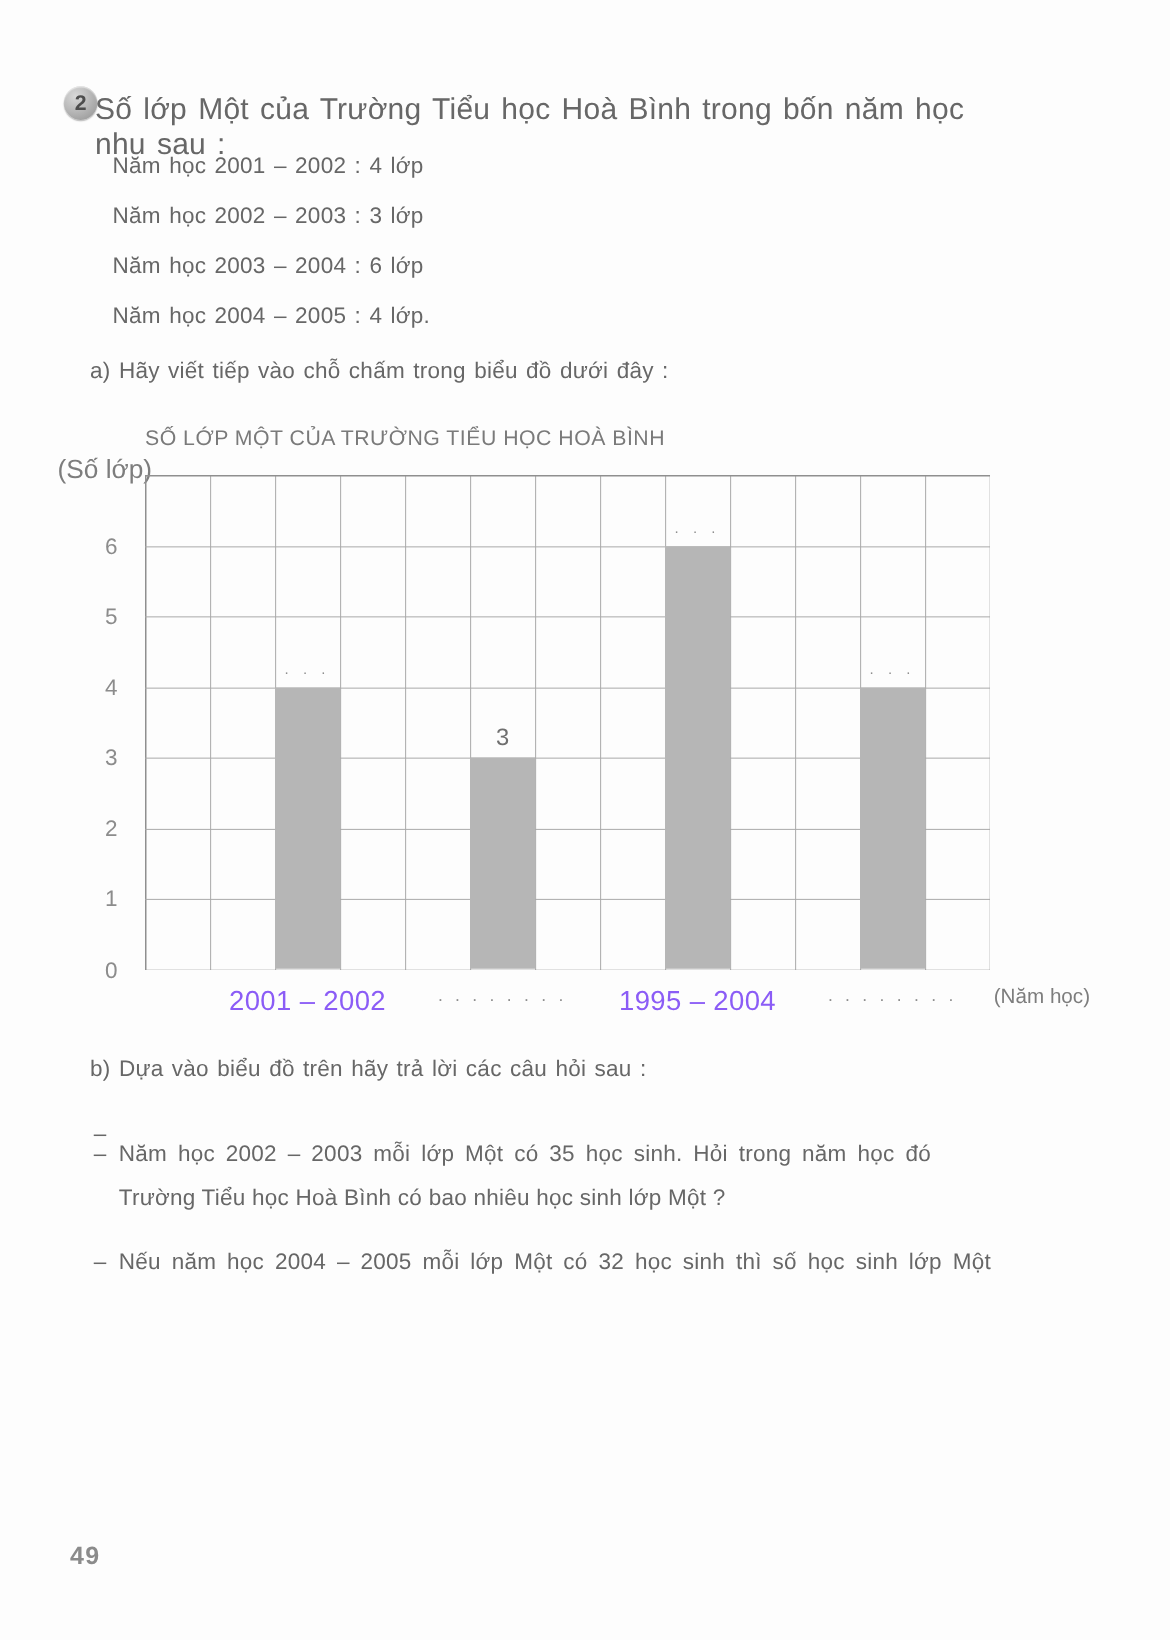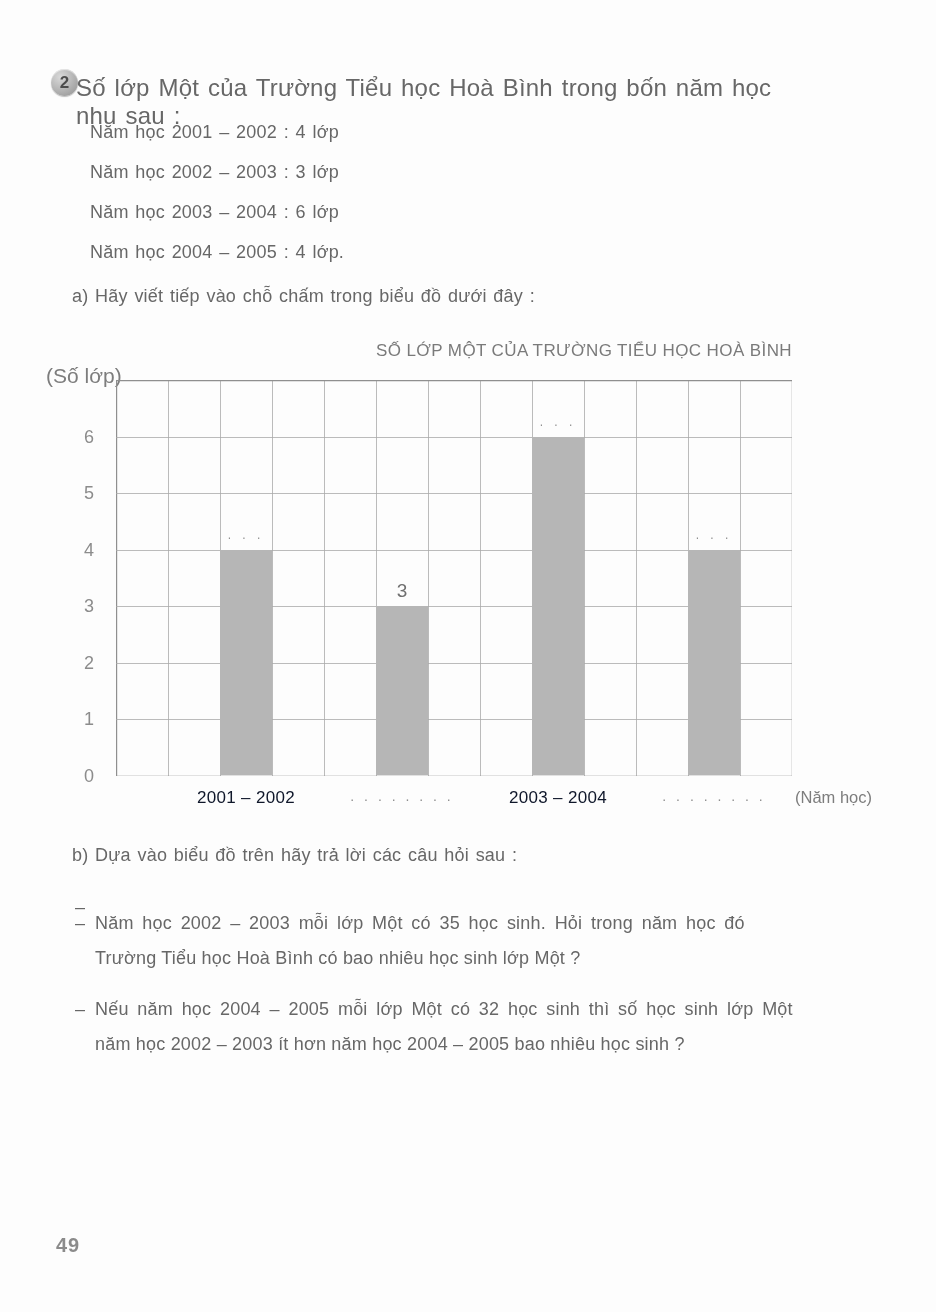--- a/index.html
+++ b/index.html
@@ -23,21 +23,21 @@
     font-size:24px; letter-spacing:.2px; word-spacing:2px;
   }
   .data-lines { position:absolute; left:90px; top:112px; }
   .data-line { height:40px; line-height:40px; font-size:18px; letter-spacing:.2px; word-spacing:1.5px; }
   .part-line { position:absolute; font-size:18px; letter-spacing:.2px; word-spacing:1.5px; }
   #part-a { left:72px; top:286px; }
   #part-b { left:72px; top:845px; }
   
   .chart-title {
     position:absolute; left:116px; top:341px; width:676px;
-    text-align:right; font-size:17px; letter-spacing:.4px; color:#7a7a7a;
+    text-align:left; font-size:17px; letter-spacing:.4px; color:#7a7a7a;
   }
   .unit-label { position:absolute; left:46px; top:364px; font-size:21px; color:#7d7d7d; }
   .axis-suffix { position:absolute; left:795px; top:788px; font-size:16.5px; color:#7d7d7d; white-space:nowrap; }
   .plot { position:absolute; left:116px; top:380px; width:676px; height:396px; }
   .plot svg { position:absolute; left:0; top:0; }
   .bar {
     position:absolute; bottom:1px; width:52px;
     background:#b6b6b6;
   }
   .bar-label {
@@ -47,21 +47,21 @@
   }
   .bar-label.dots { font-size:12px; letter-spacing:4px; color:#8e8e8e; }
   .y-axis { position:absolute; left:0; top:380px; width:106px; height:396px; }
   .y-tick {
     position:absolute; right:12px; width:60px; height:22px; line-height:22px;
     text-align:right; font-size:18px; color:#8c8c8c;
   }
   .x-axis { position:absolute; left:116px; top:788px; width:720px; height:24px; }
   .x-tick {
     position:absolute; transform:translateX(-50%); white-space:nowrap;
-    font-size:17px; color:#0f172a; letter-spacing:.3px;
+    font-size:22px; color:#8b5cf6; letter-spacing:.3px;
   }
   .x-tick.dots { font-size:14px; letter-spacing:3px; color:#8e8e8e; }
   
   .questions { position:absolute; left:72px; top:890px; width:800px; }
   .question { position:relative; padding-left:23px; }
   .question + .question { margin-top:16px; }
   .q-dash { position:absolute; left:3px; top:0; line-height:35px; font-size:18px; }
   .q-line { font-size:18px; line-height:35px; letter-spacing:.2px; }
   .q-line.first { word-spacing:3.5px; }
   
@@ -129,37 +129,36 @@
       <div class="bar" style="left: 260px; height: 169px;"></div>
       <div class="bar-label" style="left: 286px; top: 200px;">3</div>
       <div class="bar" style="left: 416px; height: 338px;"></div>
       <div class="bar-label dots" style="left: 442px; top: 31px;">. . .</div>
       <div class="bar" style="left: 572px; height: 225px;"></div>
       <div class="bar-label dots" style="left: 598px; top: 144px;">. . .</div>
     </div>
   <div class="x-axis">
       <div class="x-tick" style="left: 130px;">2001 – 2002</div>
       <div class="x-tick dots" style="left: 286px;">. . . . . . . .</div>
-      <div class="x-tick" style="left: 442px;">2003 – 2004</div>
+      <div class="x-tick" style="left: 442px;">1995 – 2004</div>
       <div class="x-tick dots" style="left: 598px;">. . . . . . . .</div>
     </div>
   <div class="axis-suffix">(Năm học)</div>
 
   <div id="part-b" class="part-line">b) Dựa vào biểu đồ trên hãy trả lời các câu hỏi sau :</div>
 
   <div class="questions">
       <div class="question">
         <span class="q-dash">–</span>
       </div>
       <div class="question">
         <span class="q-dash">–</span>
         <div class="q-line first">Năm học 2002 – 2003 mỗi lớp Một có 35 học sinh. Hỏi trong năm học đó</div>
         <div class="q-line">Trường Tiểu học Hoà Bình có bao nhiêu học sinh lớp Một ?</div>
       </div>
       <div class="question">
         <span class="q-dash">–</span>
         <div class="q-line first">Nếu năm học 2004 – 2005 mỗi lớp Một có 32 học sinh thì số học sinh lớp Một</div>
-        <div class="q-line">năm học 2002 – 2003 ít hơn năm học 2004 – 2005 bao nhiêu học sinh ?</div>
       </div>
     </div>
 
   <div class="page-number">49</div>
 </div>
 
 </body></html>

